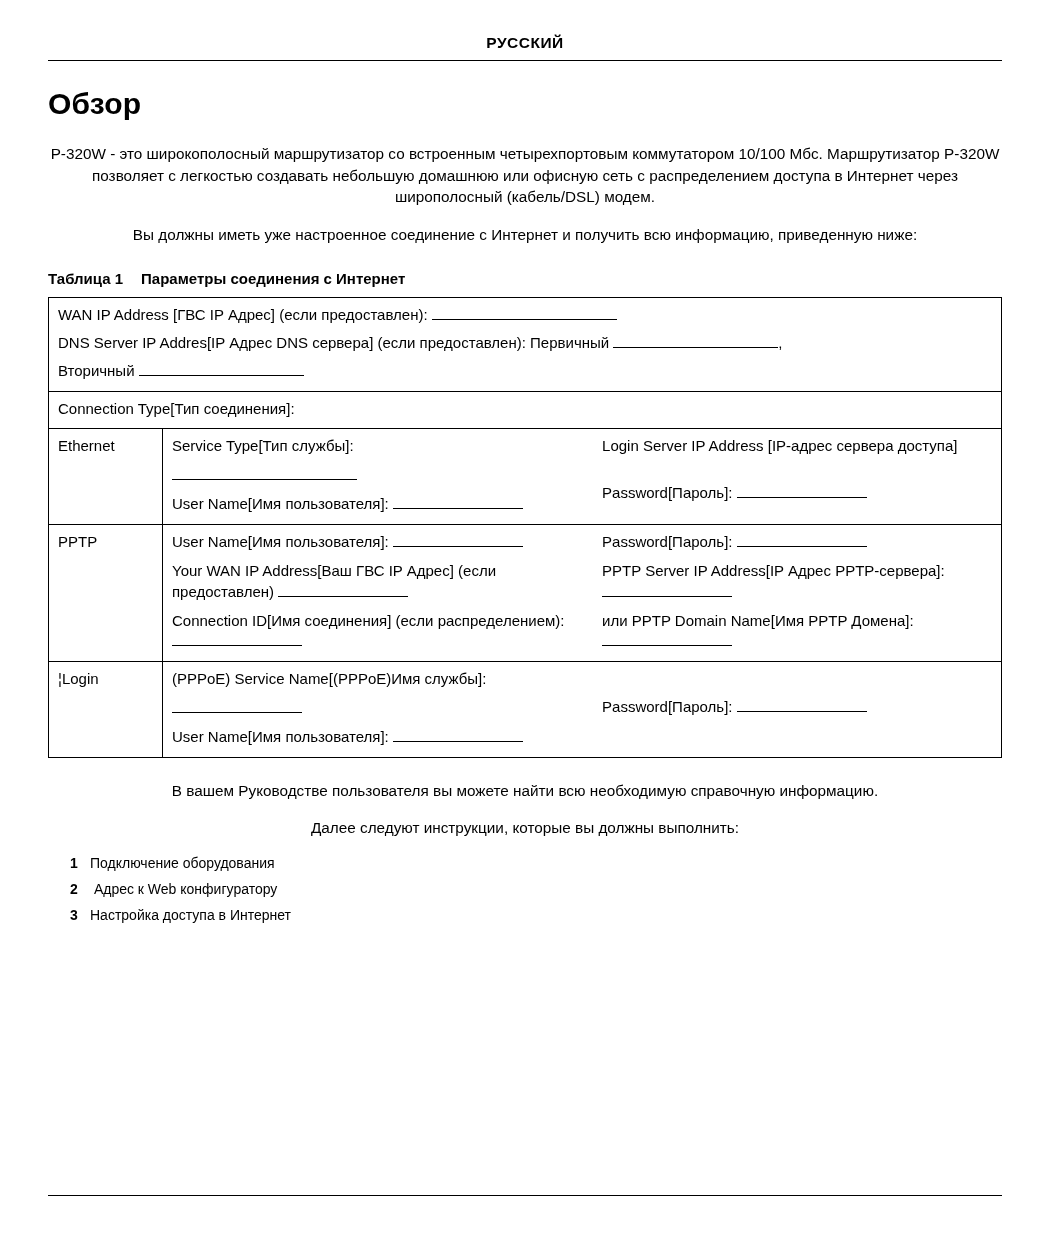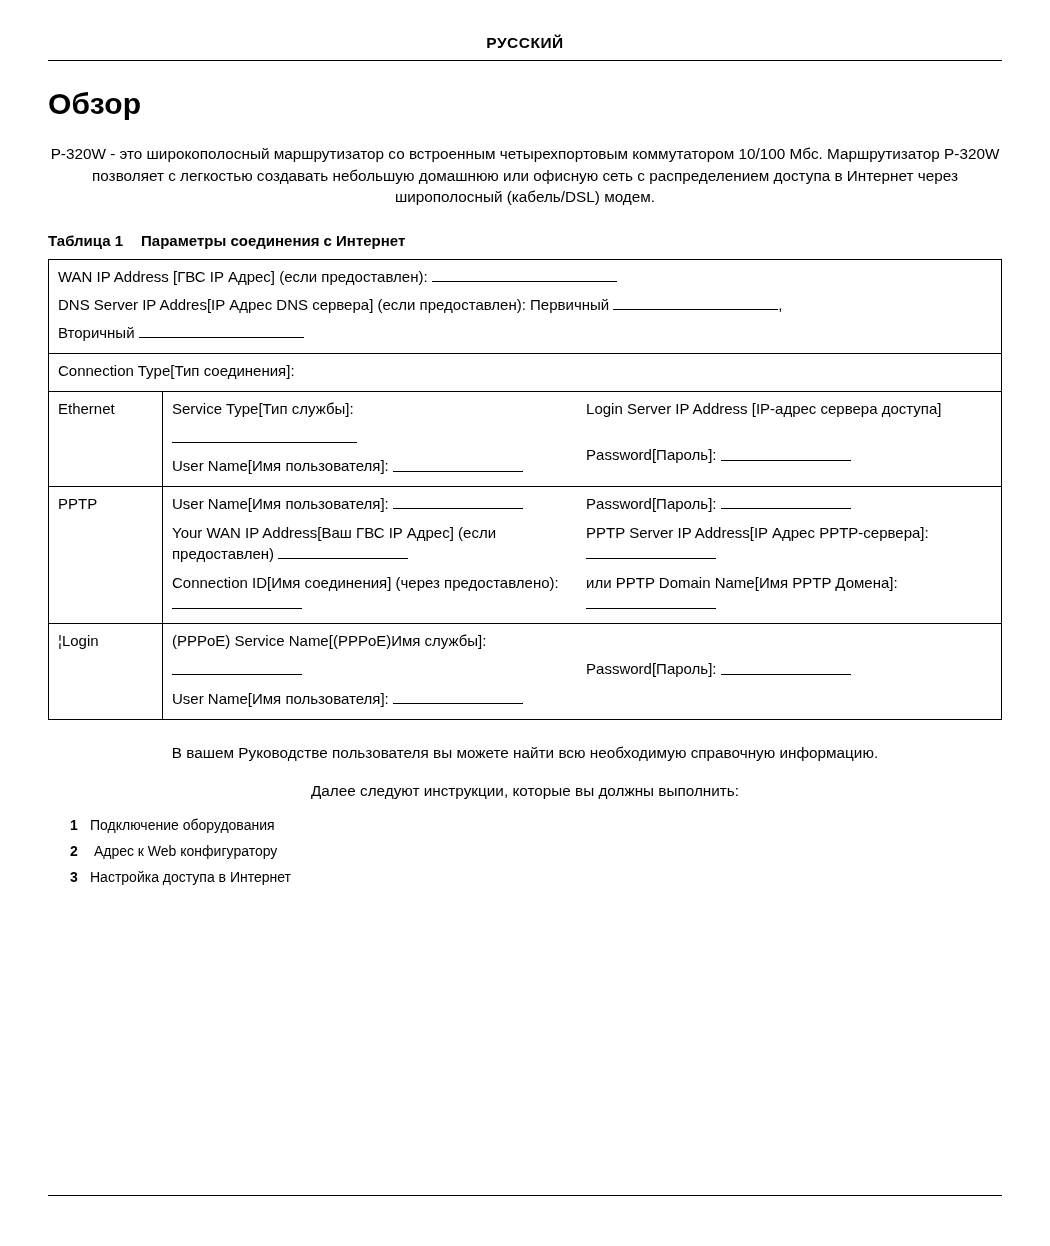--- a/index.html
+++ b/index.html
@@ -89,20 +89,21 @@
     height: 0.95em;
     vertical-align: baseline;
   }
   .b-md { width: 130px; }
   .b-lg { width: 165px; }
   .b-xl { width: 185px; }
 
   
   .split {
     display: flex;
+    gap: 16px;
   }
   .split > .col-a {
     flex: 0 0 50.5%;
     padding-right: 14px;
     box-sizing: border-box;
   }
   .split > .col-b {
     flex: 1 1 auto;
     box-sizing: border-box;
   }
@@ -150,20 +151,21 @@
 
   <div class="header">
     <span>РУССКИЙ</span>
   </div>
   <div class="header-rule"></div>
 
   <h1 class="doc-title">Обзор</h1>
 
   <p class="body-text">P-320W - это широкополосный маршрутизатор со встроенным четырехпортовым коммутатором 10/100 Мбс. Маршрутизатор P-320W позволяет с легкостью создавать небольшую домашнюю или офисную сеть с распределением доступа в Интернет через широполосный (кабель/DSL) модем.</p>
 
+  <p class="body-text">Вы должны иметь уже настроенное соединение с Интернет и получить всю информацию, приведенную ниже:</p>
 
   <div class="table-caption">
     <span class="cap-num">Таблица 1</span><span>Параметры соединения с Интернет</span>
   </div>
 
   <table class="conn-table">
     <tbody>
       <tr>
         <td colspan="2">
           <div class="row-line">
@@ -234,21 +236,21 @@
               <span>Your WAN IP Address[Ваш ГВС IP Адрес] (если предоставлен)</span>
               <span class="blank b-md"></span>
             </div>
             <div class="col-b">
               <span>PPTP Server IP Address[IP Адрес PPTP-сервера]:</span>
               <span class="blank b-md"></span>
             </div>
           </div>
           <div class="split">
             <div class="col-a">
-              <span>Connection ID[Имя соединения] (через предоставлено):</span>
+              <span>Connection ID[Имя соединения] (если распределением):</span>
               <span class="blank b-md"></span>
             </div>
             <div class="col-b">
               <span>или PPTP Domain Name[Имя PPTP Домена]:</span>
               <span class="blank b-md"></span>
             </div>
           </div>
         </td>
       </tr>
 

